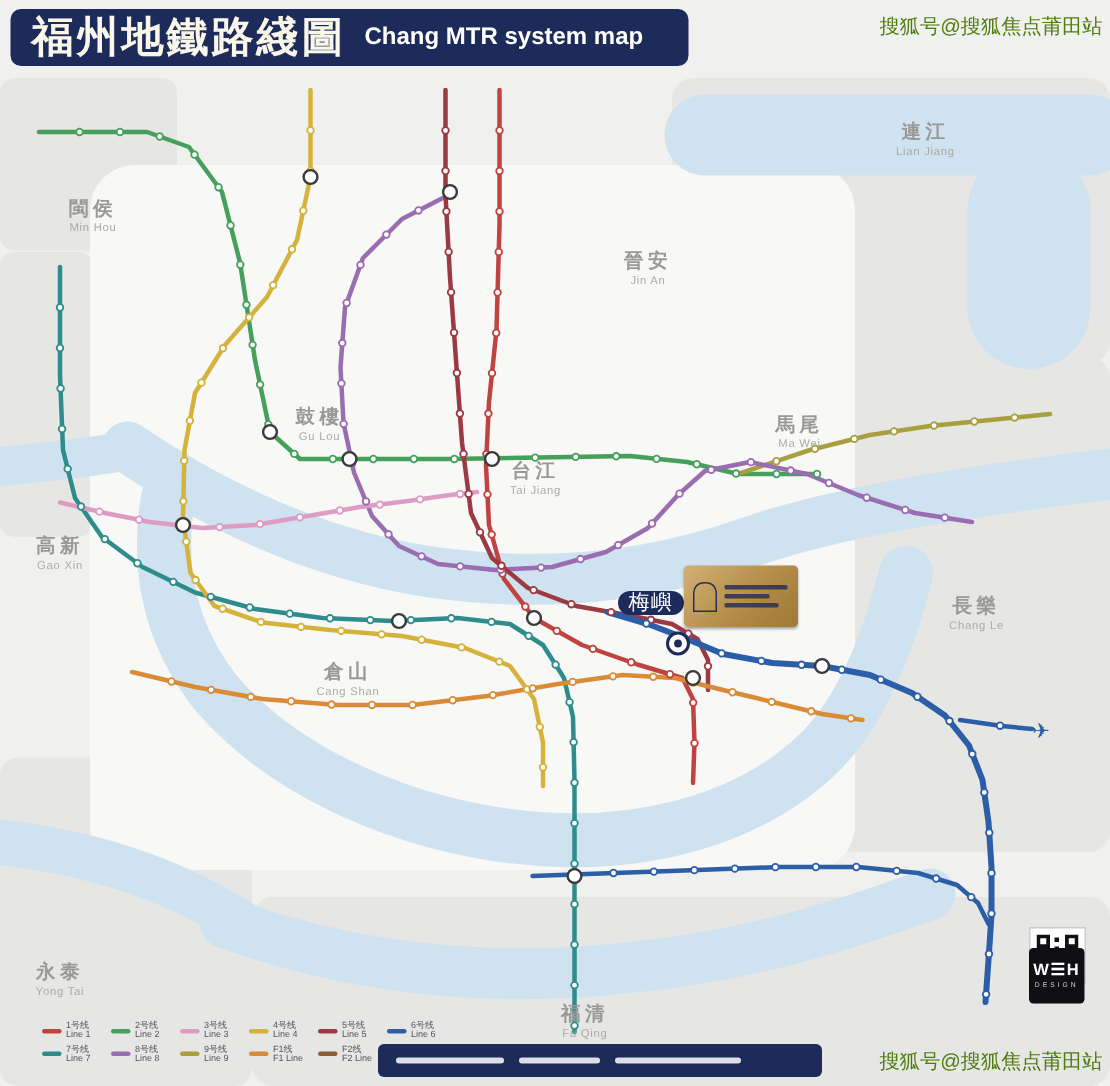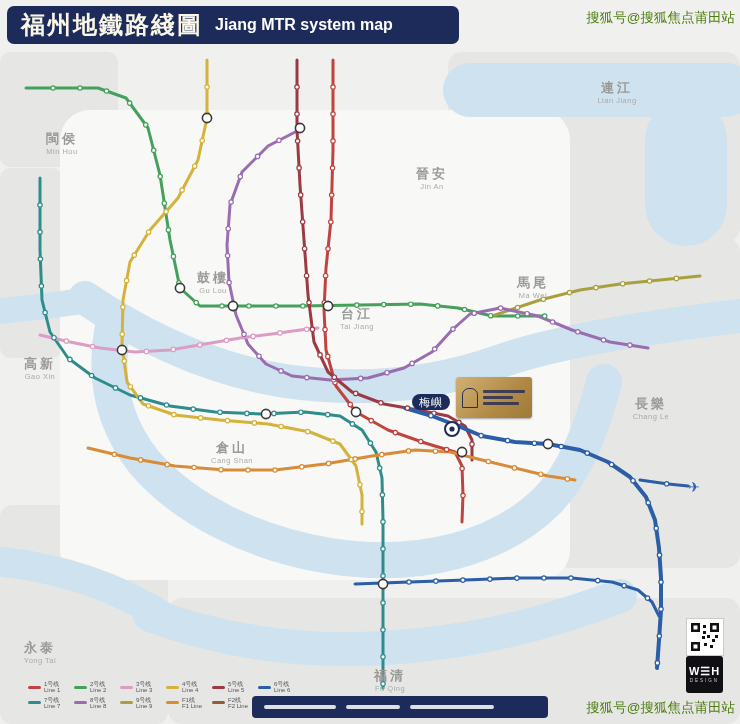--- a/index.html
+++ b/index.html
@@ -4,36 +4,36 @@
 <style>
   html,body{margin:0;padding:0}
   body{width:740px;height:724px;position:relative;overflow:hidden;
        background:#f0f0ee;font-family:"Liberation Sans",sans-serif}
   #map-svg{position:absolute;left:0;top:0;z-index:1}
   .overlay{position:absolute;z-index:2}
 
   
   .header{left:7px;top:6px;width:452px;height:38px;background:#1d2b5a;border-radius:7px;
           display:flex;align-items:center;gap:12px;padding:0 14px;box-sizing:border-box}
-  .title-zh{font-family:"Liberation Serif","DejaVu Serif",serif;color:#fbf7e8;font-size:24px;
+  .title-zh{font-family:"Liberation Serif","DejaVu Serif",serif;color:#fbf7e8;font-size:28px;
             font-weight:bold;letter-spacing:2px;white-space:nowrap}
   .title-en{color:#ffffff;font-size:16px;font-weight:bold;white-space:nowrap}
 
   
   .wm{color:#4d7c0f;font-size:13.5px;white-space:nowrap}
   .wm-top{top:9px;right:5px}
   .wm-bottom{bottom:7px;right:5px}
 
   
   .dist-zh{font-size:13px;font-weight:bold;fill:#999996;letter-spacing:3px}
   .dist-en{font-size:7.5px;fill:#aaaaa6;letter-spacing:.5px}
   .airport{font-size:14px;fill:#2b5ea7}
 
   
-  .station-pill{left:412px;top:394px;height:16px;background:#1d2b5a;color:#fff;font-size:11px;
+  .station-pill{left:412px;top:394px;height:16px;background:#1d2b5a;color:#fff;font-size:14px;
                 border-radius:9px;display:flex;align-items:center;padding:0 7px;letter-spacing:1px}
   .gold-badge{left:456px;top:377px;width:76px;height:41px;border-radius:3px;
               background:linear-gradient(135deg,#d2b175,#b18a45 60%,#9d7a38);
               box-shadow:0 1px 2px rgba(0,0,0,.35);display:flex;align-items:center;gap:5px;
               padding:0 6px;box-sizing:border-box}
   .badge-logo{width:14px;height:18px;border:1.5px solid #2a2f55;border-radius:7px 7px 0 0;flex:none}
   .badge-lines{display:flex;flex-direction:column;gap:3px;flex:1}
   .badge-lines span{display:block;height:3px;background:#2a2f55;border-radius:1px;opacity:.85}
   .badge-lines span:nth-child(1){width:42px}
   .badge-lines span:nth-child(2){width:30px}
@@ -46,21 +46,21 @@
   .lg-t{font-size:6px;line-height:1.05;color:#55555a;white-space:nowrap}
 
   
   .footer-bar{left:252px;top:696px;width:296px;height:22px;background:#1d2b5a;border-radius:4px;
               display:flex;align-items:center;gap:10px;padding:0 12px;box-sizing:border-box}
   .fdash{height:3.5px;background:rgba(255,255,255,.85);border-radius:2px}
 
   
   .qr{left:686px;top:618px;width:36px;height:36px;background:#fff;border:1px solid #ccc;
       display:flex;align-items:center;justify-content:center}
-  .weh{left:686px;top:656px;width:37px;height:37px;background:#101014;color:#fff;border-radius:3px;
+  .weh{left:686px;top:632px;width:37px;height:37px;background:#101014;color:#fff;border-radius:3px;
        display:flex;flex-direction:column;align-items:center;justify-content:center;line-height:1}
   .weh .big{font-size:11px;font-weight:bold;letter-spacing:1px}
   .weh .sub{font-size:4.5px;letter-spacing:2px;margin-top:2px;color:#cfcfcf}
 </style>
 </head>
 <body>
 
 <svg id="map-svg" width="740" height="724" viewBox="0 0 740 724">
     <rect x="0" y="0" width="740" height="724" fill="#f0f0ee"></rect>
     <rect x="0" y="52" width="118" height="115" rx="10" fill="#e6e6e4"></rect>
@@ -324,21 +324,21 @@
     <text x="232" y="463" text-anchor="middle" class="dist-en">Cang Shan</text>
     <text x="40" y="652" text-anchor="middle" class="dist-zh">永泰</text>
     <text x="40" y="663" text-anchor="middle" class="dist-en">Yong Tai</text>
     <text x="390" y="680" text-anchor="middle" class="dist-zh">福清</text>
     <text x="390" y="691" text-anchor="middle" class="dist-en">Fu Qing</text>
     <text x="694" y="492" class="airport" text-anchor="middle">✈</text>
   </svg>
 
 <div class="overlay header">
   <span class="title-zh">福州地鐵路綫圖</span>
-  <span class="title-en">Jiang MTR system map</span>
+  <span class="title-en">Chang MTR system map</span>
 </div>
 
 <div class="overlay wm wm-top">搜狐号@搜狐焦点莆田站</div>
 <div class="overlay wm wm-bottom">搜狐号@搜狐焦点莆田站</div>
 
 <div class="overlay station-pill">梅嶼</div>
 
 <div class="overlay gold-badge">
   <span class="badge-logo"></span>
   <span class="badge-lines">

